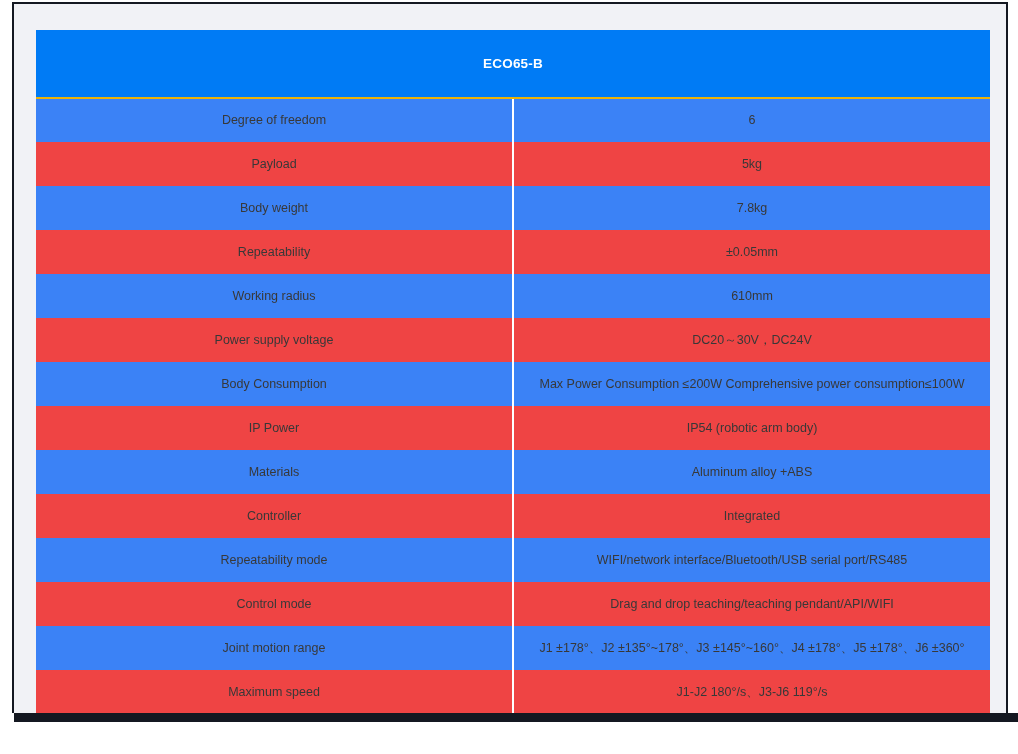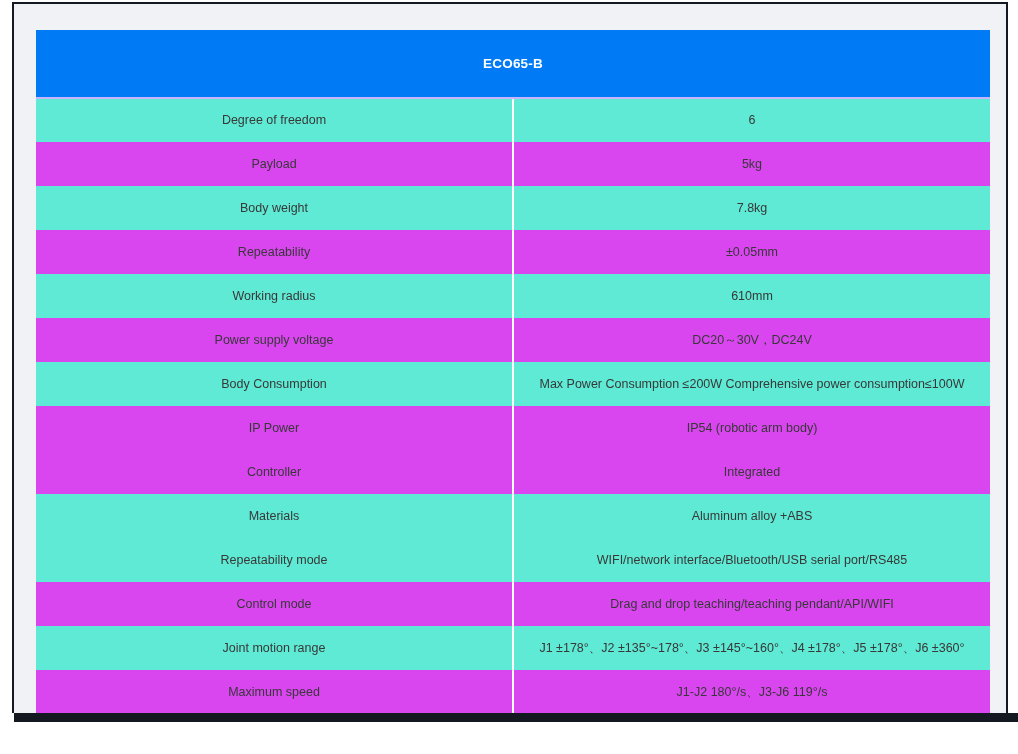--- a/index.html
+++ b/index.html
@@ -72,26 +72,26 @@
 
   #table-header-cell {
     background: #007bf5;
     color: #ffffff;
     font-size: 13.5px;
     font-weight: bold;
     text-align: center;
     height: 65px;
     letter-spacing: 0.2px;
     vertical-align: middle;
-    border-bottom: 2px solid #c4b5fd;
+    border-bottom: 2px solid #eab308;
   }
 
   .spec-row { height: 44px; }
-  .spec-row.odd  > td { background: #5eead4; }
-  .spec-row.even > td { background: #d946ef; }
+  .spec-row.odd  > td { background: #3b82f6; }
+  .spec-row.even > td { background: #ef4444; }
 
   .cell-label,
   .cell-value {
     text-align: center;
     vertical-align: middle;
     color: #383838;
     font-size: 12.5px;
     line-height: 1.45;
     padding: 0 10px;
     box-sizing: border-box;
@@ -144,27 +144,27 @@
         <td class="cell-value">DC20～30V，DC24V</td>
       </tr>
       <tr class="spec-row odd">
         <td class="cell-label">Body Consumption</td>
         <td class="cell-value">Max Power Consumption ≤200W Comprehensive power consumption≤100W</td>
       </tr>
       <tr class="spec-row even">
         <td class="cell-label">IP Power</td>
         <td class="cell-value">IP54 (robotic arm body)</td>
       </tr>
+      <tr class="spec-row odd">
+        <td class="cell-label">Materials</td>
+        <td class="cell-value">Aluminum alloy +ABS</td>
+      </tr>
       <tr class="spec-row even">
         <td class="cell-label">Controller</td>
         <td class="cell-value">Integrated</td>
-      </tr>
-      <tr class="spec-row odd">
-        <td class="cell-label">Materials</td>
-        <td class="cell-value">Aluminum alloy +ABS</td>
       </tr>
       <tr class="spec-row odd">
         <td class="cell-label">Repeatability mode</td>
         <td class="cell-value">WIFI/network interface/Bluetooth/USB serial port/RS485</td>
       </tr>
       <tr class="spec-row even">
         <td class="cell-label">Control mode</td>
         <td class="cell-value">Drag and drop teaching/teaching pendant/API/WIFI</td>
       </tr>
       <tr class="spec-row odd">

